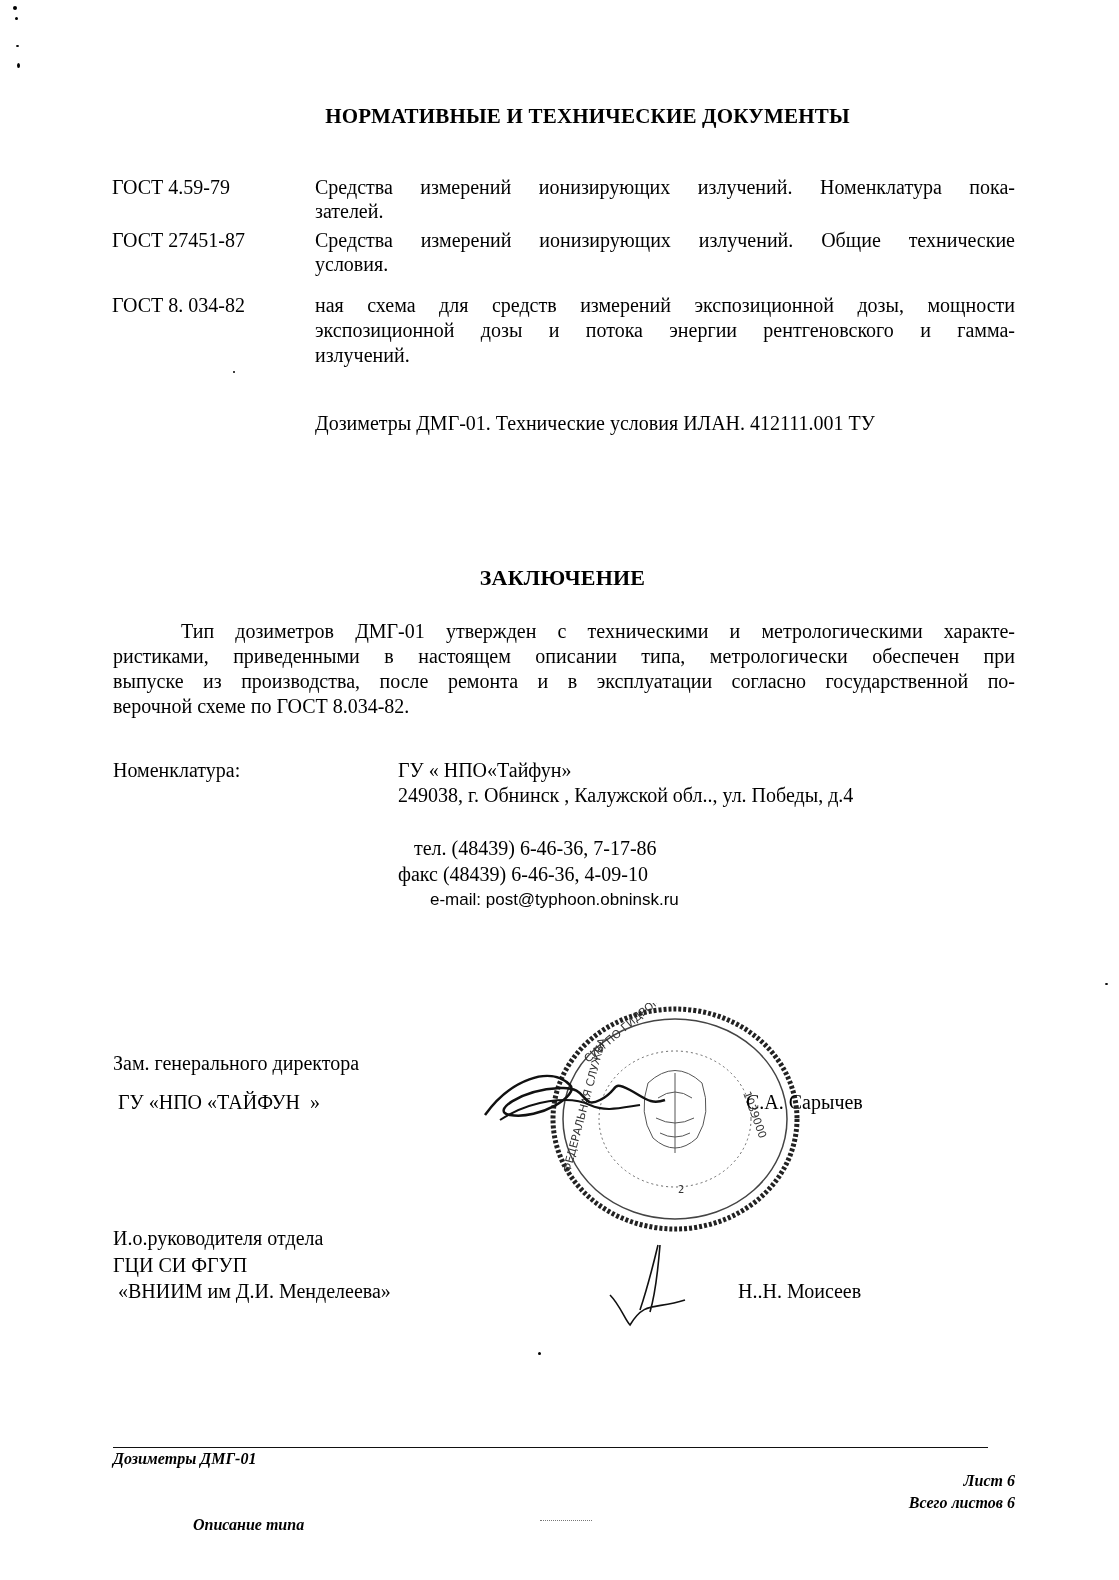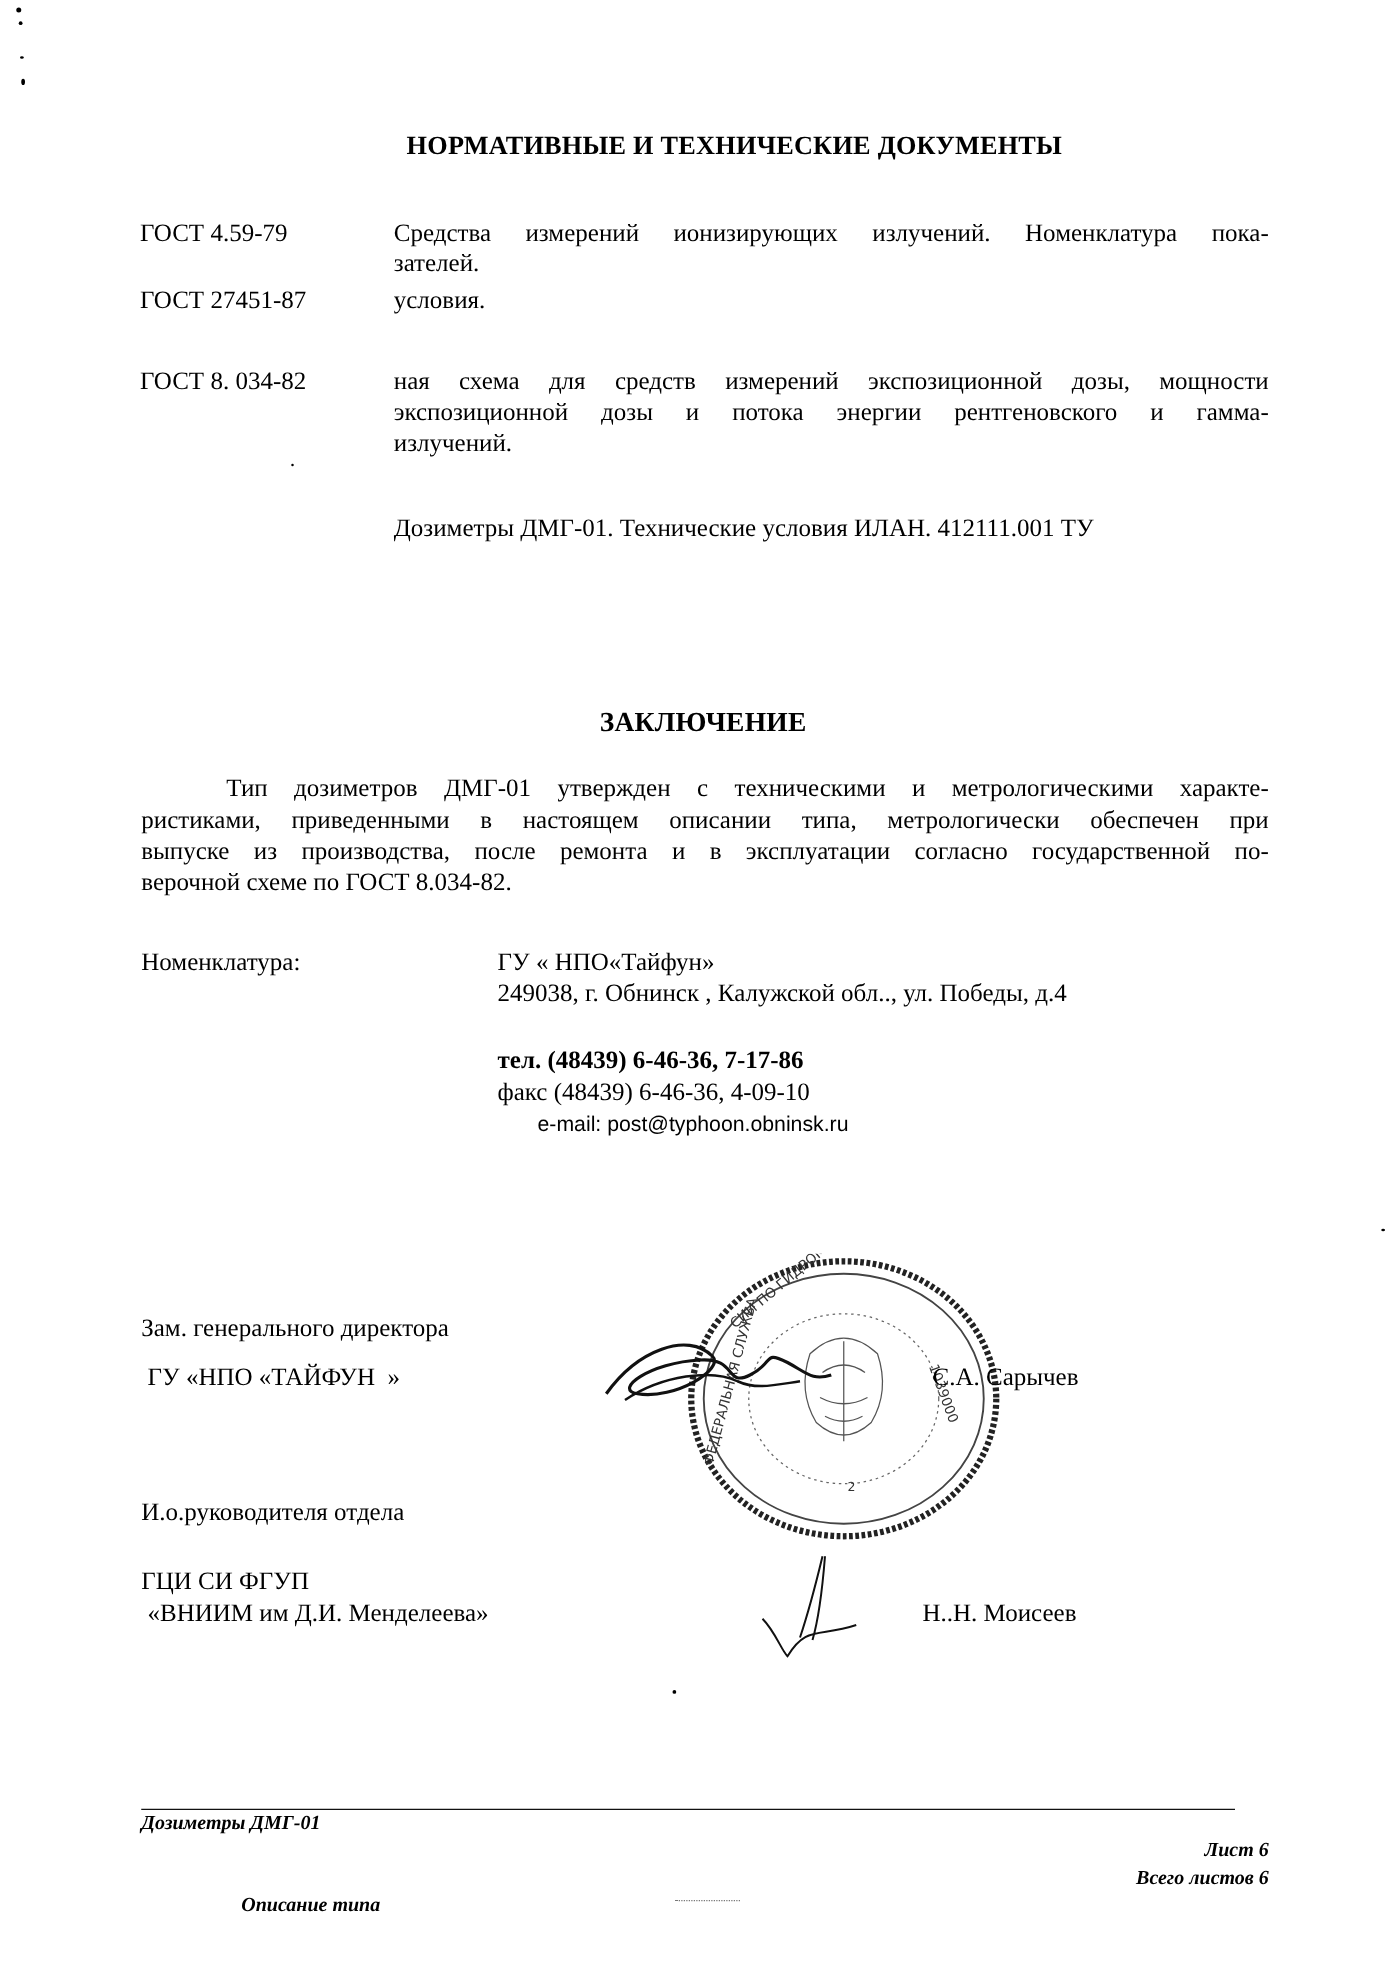--- a/index.html
+++ b/index.html
@@ -24,20 +24,21 @@
 <div class="abs title" style="left:0;width:1175px;top:104px;text-align:center;">НОРМАТИВНЫЕ  И ТЕХНИЧЕСКИЕ ДОКУМЕНТЫ</div>
 
 <div class="abs txt" style="left:112px;top:175px;">ГОСТ 4.59-79</div>
 <div class="abs txt" style="left:315px;top:175px;width:700px;">
   <div style="text-align:justify;text-align-last:justify;">Средства измерений ионизирующих излучений. Номенклатура пока-</div>
   <div>зателей.</div>
 </div>
 
 <div class="abs txt" style="left:112px;top:228px;">ГОСТ 27451-87</div>
 <div class="abs txt" style="left:315px;top:228px;width:700px;">
+  <div style="text-align:justify;text-align-last:justify;">Средства измерений ионизирующих излучений. Общие технические</div>
   <div>условия.</div>
 </div>
 
 <div class="abs txt" style="left:112px;top:293px;">ГОСТ 8. 034-82</div>
 <div class="abs txt" style="left:315px;top:293px;width:700px;line-height:25px;">
   <div style="text-align:justify;text-align-last:justify;">ная схема для средств измерений экспозиционной дозы, мощности</div>
   <div style="text-align:justify;text-align-last:justify;">экспозиционной дозы и потока энергии рентгеновского и гамма-</div>
   <div>излучений.</div>
 </div>
 <div class="speck" style="left:233px;top:371px;width:2px;height:2px;"></div>
@@ -49,21 +50,21 @@
 <div class="abs txt" style="left:113px;top:619px;width:902px;line-height:25px;">
   <div style="text-indent:68px;text-align:justify;text-align-last:justify;">Тип дозиметров ДМГ-01 утвержден с техническими и метрологическими характе-</div>
   <div style="text-align:justify;text-align-last:justify;">ристиками, приведенными в настоящем описании типа, метрологически обеспечен при</div>
   <div style="text-align:justify;text-align-last:justify;">выпуске из производства, после ремонта и в эксплуатации согласно государственной по-</div>
   <div>верочной схеме по ГОСТ 8.034-82.</div>
 </div>
 
 <div class="abs txt" style="left:113px;top:758px;">Номенклатура:</div>
 <div class="abs txt" style="left:398px;top:758px;">ГУ « НПО«Тайфун»</div>
 <div class="abs txt" style="left:398px;top:783px;">249038, г. Обнинск ,  Калужской обл.., ул. Победы, д.4</div>
-<div class="abs txt" style="left:398px;top:836px;font-weight:bold;">тел. (48439)  6-46-36,  7-17-86</div>
+<div class="abs txt" style="left:414px;top:836px;">тел. (48439)  6-46-36,  7-17-86</div>
 <div class="abs txt" style="left:398px;top:862px;">факс (48439)  6-46-36,  4-09-10</div>
 <div class="abs sans" style="left:398px;top:890px;">e-mail: post@typhoon.obninsk.ru</div>
 
 <div class="speck" style="left:1105px;top:983px;width:3px;height:2px;"></div>
 
 <div class="abs txt" style="left:113px;top:1051px;">Зам. генерального  директора</div>
 <div class="abs txt" style="left:113px;top:1090px;white-space:pre;"> ГУ «НПО «ТАЙФУН  »</div>
 
 <svg class="abs" style="left:548px;top:1003px;" width="254" height="232" viewBox="0 0 254 232">
   <ellipse cx="127" cy="116" rx="122" ry="110" fill="none" stroke="#222" stroke-width="5" stroke-dasharray="3 2"></ellipse>
@@ -82,21 +83,21 @@
   </g>
 </svg>
 
 <svg class="abs" style="left:480px;top:1060px;" width="200" height="80" viewBox="0 0 200 80">
   <path d="M5 55 C30 20, 70 5, 90 25 C100 35, 60 60, 30 55 C10 52, 40 30, 80 28 C110 26, 100 50, 120 40 C140 30, 130 20, 150 30 C165 38, 170 45, 185 40" fill="none" stroke="#111" stroke-width="2.5"></path>
   <path d="M20 60 C50 40, 90 35, 110 45 C125 52, 140 48, 160 45" fill="none" stroke="#111" stroke-width="2"></path>
 </svg>
 
 <div class="abs txt" style="left:746px;top:1090px;">С.А. Сарычев</div>
 
-<div class="abs txt" style="left:113px;top:1198px;">И.о.руководителя отдела</div>
+<div class="abs txt" style="left:113px;top:1226px;">И.о.руководителя отдела</div>
 <div class="abs txt" style="left:113px;top:1253px;">ГЦИ СИ ФГУП</div>
 <div class="abs txt" style="left:113px;top:1279px;white-space:pre;"> «ВНИИМ им Д.И. Менделеева»</div>
 
 <svg class="abs" style="left:600px;top:1240px;" width="90" height="90" viewBox="0 0 90 90">
   <path d="M58 5 C52 30, 45 55, 40 70 M60 5 C58 30, 55 55, 50 72 M10 55 C20 65, 25 80, 30 85 C45 60, 55 70, 85 60" fill="none" stroke="#111" stroke-width="1.6"></path>
 </svg>
 
 <div class="abs txt" style="left:738px;top:1279px;">Н..Н. Моисеев</div>
 
 <div class="speck" style="left:538px;top:1352px;width:3px;height:3px;"></div>

